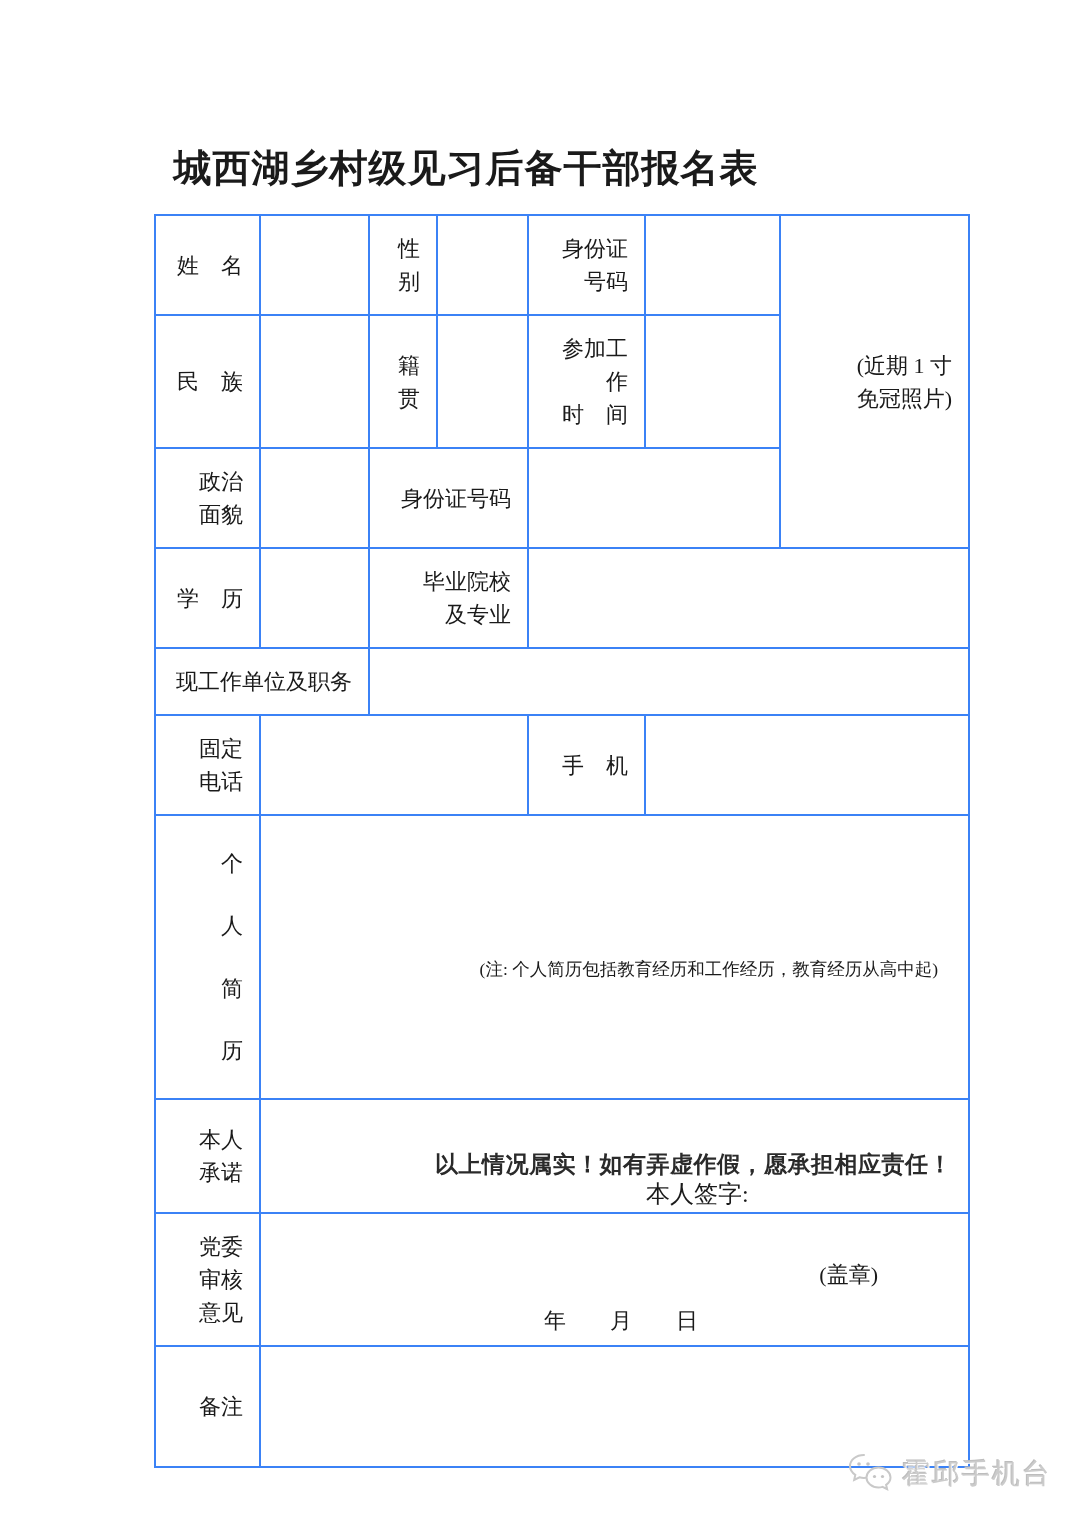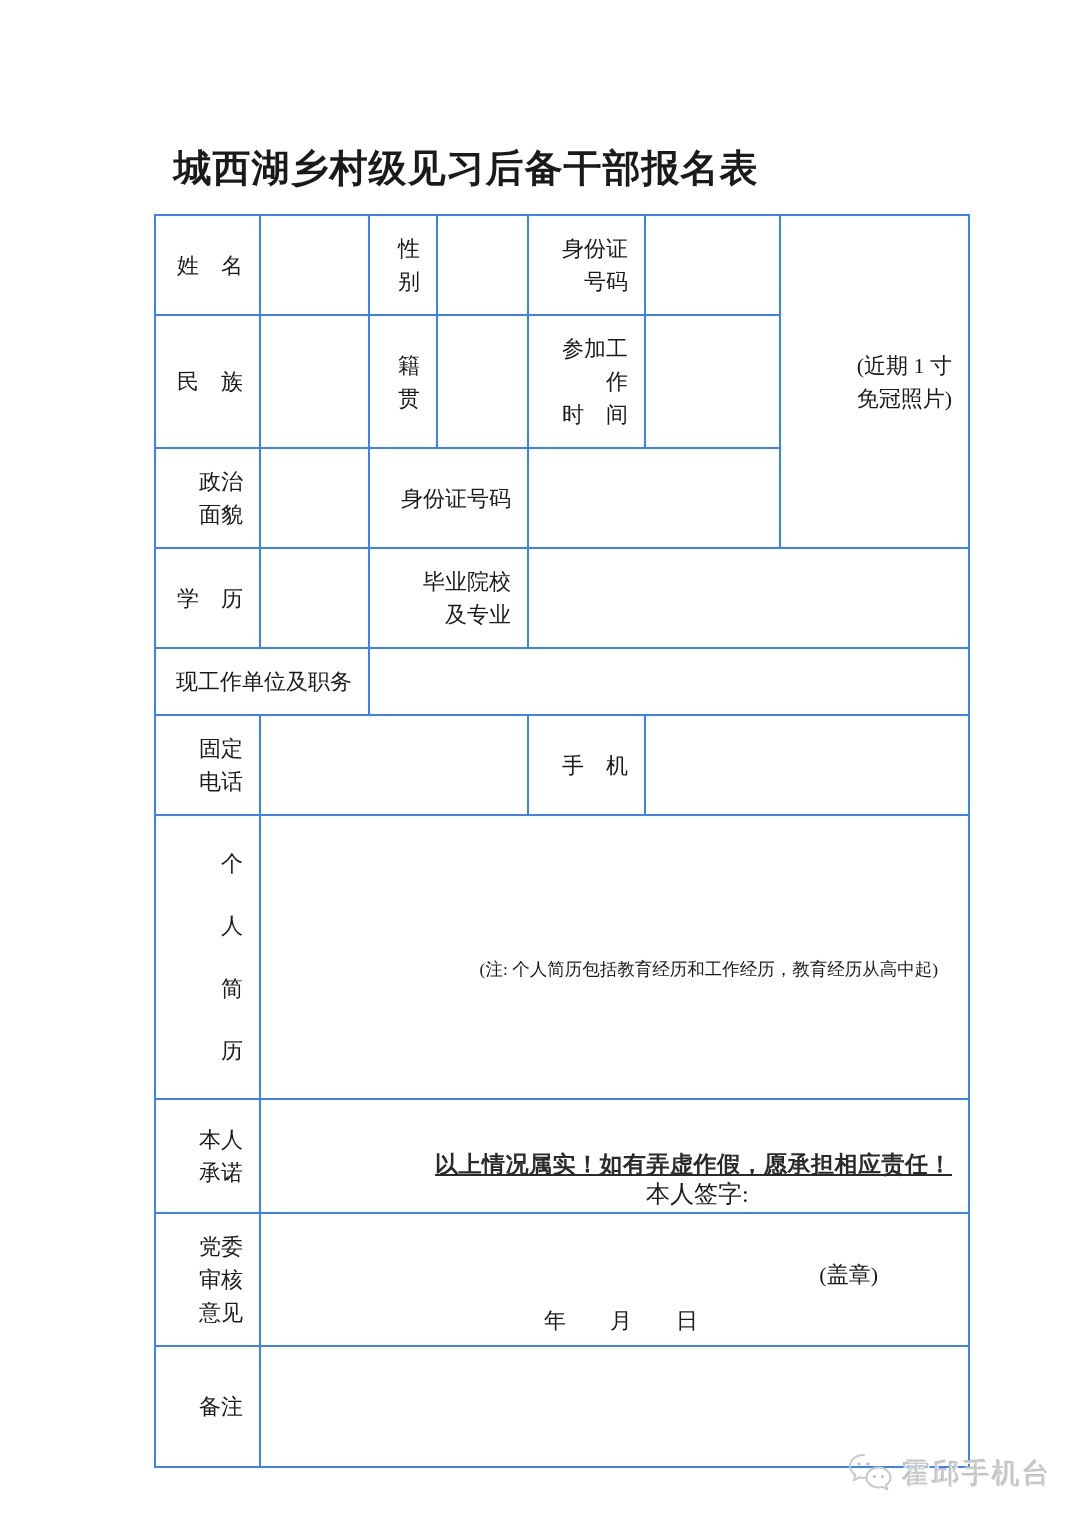--- a/index.html
+++ b/index.html
@@ -56,21 +56,20 @@
     line-height: 1.4;
   }
   td.relative-cell { position: relative; }
   .commit-statement {
     font-family: "Liberation Sans", sans-serif;
     font-weight: 600;
     font-size: 23px;
     letter-spacing: 0.5px;
     padding: 16px 0 0 10px;
     color: #2a2a2a;
-    text-decoration: underline;
   }
   .signature-label {
     position: absolute;
     left: 385px; top: 76px;
     font-size: 24px;
   }
   .seal-label {
     position: absolute;
     right: 90px; top: 44px;
     font-size: 22px;

